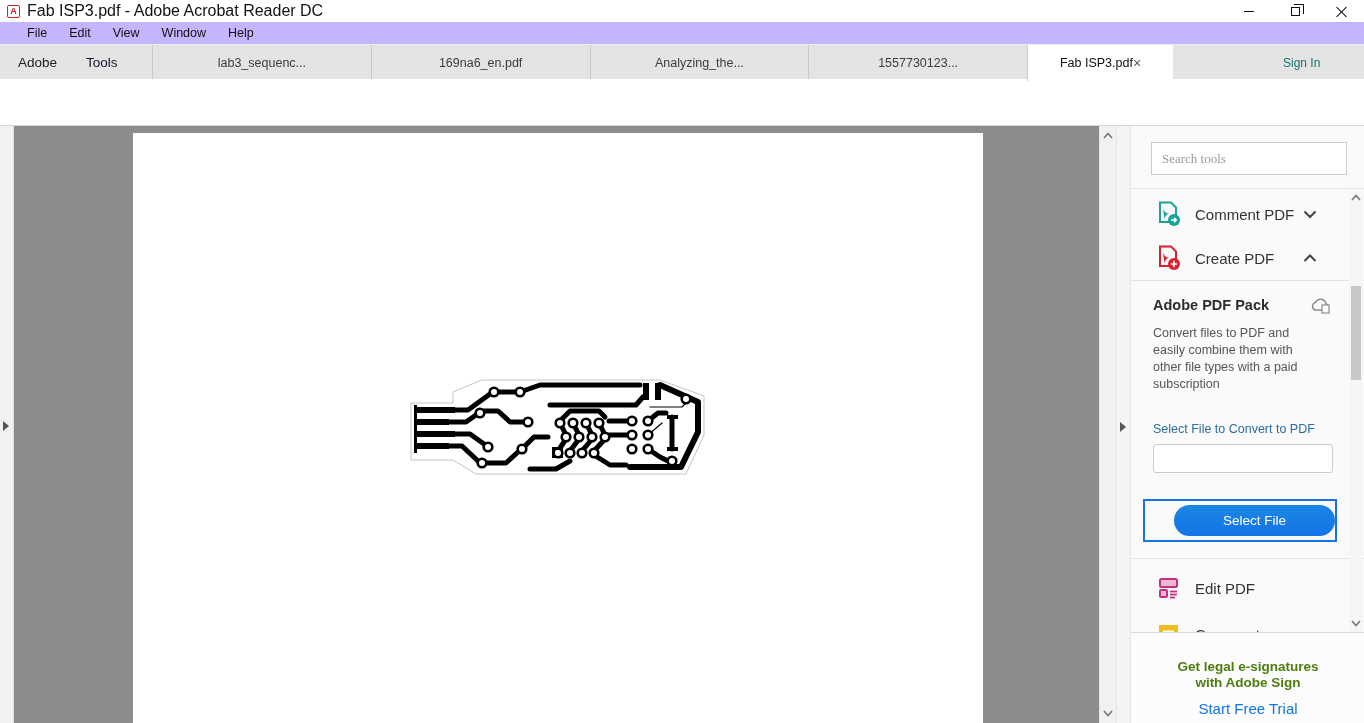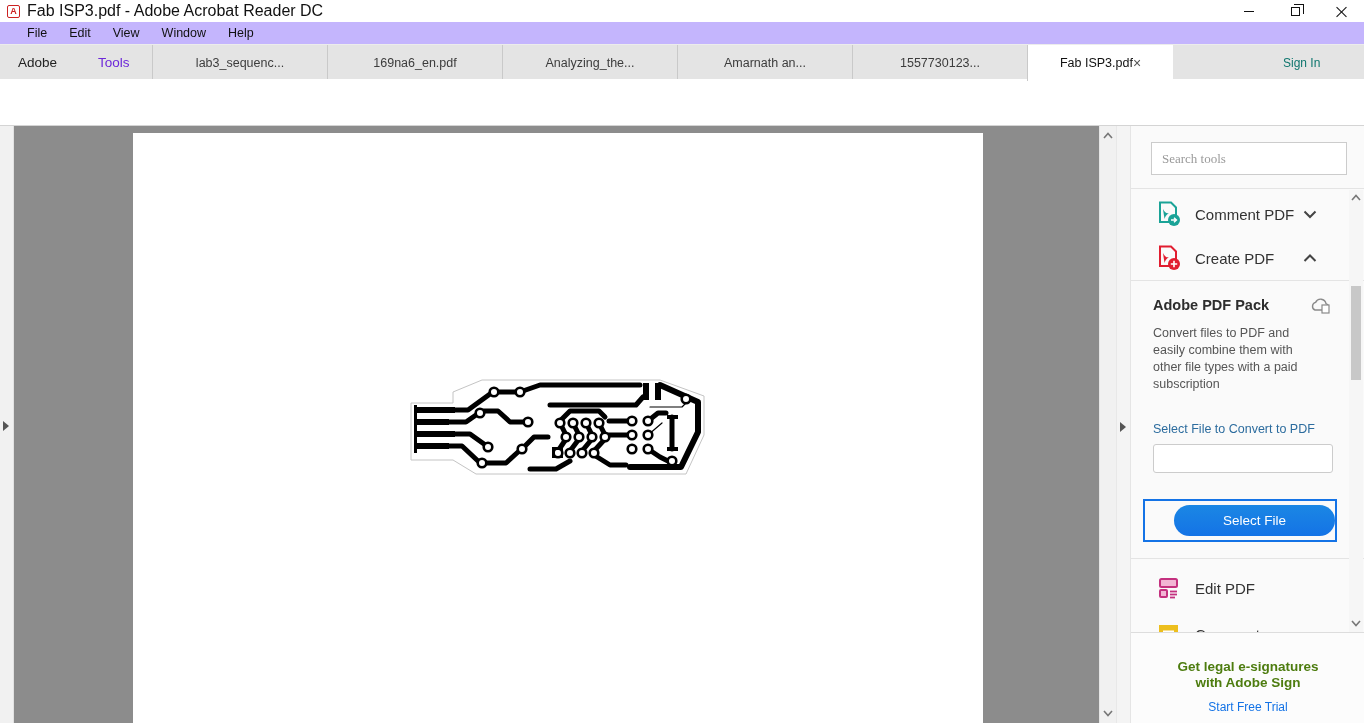--- a/index.html
+++ b/index.html
@@ -20,21 +20,21 @@
   .glyph-close:before,.glyph-close:after { content:""; position:absolute; left:5px; top:-1px; width:1px; height:14px; background:#111; }
   .glyph-close:before { transform:rotate(45deg); } .glyph-close:after { transform:rotate(-45deg); }
 
   
   .menubar { position:absolute; left:0; top:22px; width:1364px; height:22px; background:#c4b5fd; display:flex; align-items:center; padding-left:16px; }
   .menu-item { font-size:12.5px; color:#111; padding:0 11px; height:22px; display:flex; align-items:center; cursor:default; }
 
   
   .tabbar { position:absolute; left:0; top:44px; width:1364px; height:35px; background:#e4e4e4; border-top:1px solid #ececec; }
   .tab-home { position:absolute; left:14px; top:0; height:35px; display:flex; align-items:center; font-size:13.5px; color:#222; padding:0 4px; }
-  .tab-tools { position:absolute; left:82px; top:0; height:35px; display:flex; align-items:center; font-size:13.5px; color:#6d28d9; padding:0 4px;margin-left:12px; }
+  .tab-tools { position:absolute; left:82px; top:0; height:35px; display:flex; align-items:center; font-size:13.5px; color:#0f172a; padding:0 4px; }
   .doc-tabs { position:absolute; left:152px; top:0; width:875px; height:35px; display:flex; }
   .doc-tab { flex:1 1 0; border-left:1px solid #c9c9c9; display:flex; align-items:center; justify-content:center; font-size:12.5px; color:#3c3c3c; overflow:hidden; white-space:nowrap; }
   .active-tab { position:absolute; left:1027px; top:0; width:146px; height:36px; background:#fff; border-left:1px solid #c9c9c9; display:flex; align-items:center; justify-content:center; gap:0; font-size:12.5px; color:#111; z-index:3; }
   .tab-close { font-size:14px; color:#555; line-height:1; cursor:pointer; }
   .help-circle { position:absolute; left:1191px; top:50px; width:22px; height:22px; border:2px solid #5a5a5a; border-radius:50%; display:flex; align-items:center; justify-content:center; font-size:13px; font-weight:bold; color:#5a5a5a; }
   .bell { position:absolute; left:1235px; top:51px; }
   .sign-in { position:absolute; left:1283px; top:0; height:35px; display:flex; align-items:center; font-size:12px; color:#0f766e; }
 
   
   .toolbar { position:absolute; left:0; top:79px; width:1364px; height:47px; background:#fff; border-bottom:1px solid #d4d4d4; }
@@ -73,21 +73,21 @@
   .pack-title { position:absolute; left:22px; top:171px; font-size:14.5px; font-weight:bold; color:#2d2d2d; }
   .pack-cloud { position:absolute; right:32px; top:170px; }
   .pack-desc { position:absolute; left:22px; top:199px; width:162px; font-size:12.5px; line-height:17px; color:#555; }
   .select-label { position:absolute; left:22px; top:296px; font-size:12.5px; color:#2c6c9e; }
   .file-select { position:absolute; left:22px; top:318px; width:180px; height:29px; border:1px solid #ccc; border-radius:3px; background:#fff; }
   .btn-focus-ring { position:absolute; left:12px; top:373px; width:194px; height:43px; border:2px solid #1473e6; display:flex; align-items:center; justify-content:center;padding-left:29px; }
   .select-file-btn { width:184px; height:31px; background:linear-gradient(#1b87e4,#1473e6); border-radius:16px; color:#fff; font-size:13.5px; display:flex; align-items:center; justify-content:center; cursor:pointer; }
   .promo { position:absolute; left:0; top:506px; width:234px; height:91px; background:#fcfcfc; border-top:1px solid #ddd; text-align:center; z-index:4; }
   .promo-line { font-size:13.5px; font-weight:bold; color:#4d7c0f; line-height:16px; }
   .promo-line.first { margin-top:26px; }
-  .promo-link { margin-top:9px; font-size:12px; color:#1473e6; cursor:pointer; }
+  .promo-link { margin-top:9px; font-size:15px; color:#1473e6; cursor:pointer; }
   .side-scroll { position:absolute; left:218px; top:64px; width:14px; height:442px; background:#f6f6f6; }
   .side-thumb { position:absolute; left:2px; top:96px; width:10px; height:94px; background:#c8c8c8; }
   svg { display:block; }
 </style>
 </head>
 <body>
 
 <div class="app">
 
   <div class="titlebar">
@@ -114,21 +114,20 @@
     <div class="menu-item">Help</div>
   </div>
 
   <div class="tabbar">
     <div class="tab-home">Adobe</div>
     <div class="tab-tools">Tools</div>
     <div class="doc-tabs">
       <div class="doc-tab">lab3_sequenc...</div>
       <div class="doc-tab">169na6_en.pdf</div>
       <div class="doc-tab">Analyzing_the...</div>
-      <div class="doc-tab">Amarnath an...</div>
       <div class="doc-tab">1557730123...</div>
     </div>
     <div class="active-tab">
       <span>Fab ISP3.pdf</span>
       <span class="tab-close">×</span>
     </div>
     <div class="help-circle">?</div>
     <div class="bell">
       <svg width="20" height="20" viewBox="0 0 20 20">
           <path d="M10 2 C7 2 5.4 4.2 5.4 7 L5.4 11 L3.6 14 L16.4 14 L14.6 11 L14.6 7 C14.6 4.2 13 2 10 2 Z" fill="#aaa"></path>

